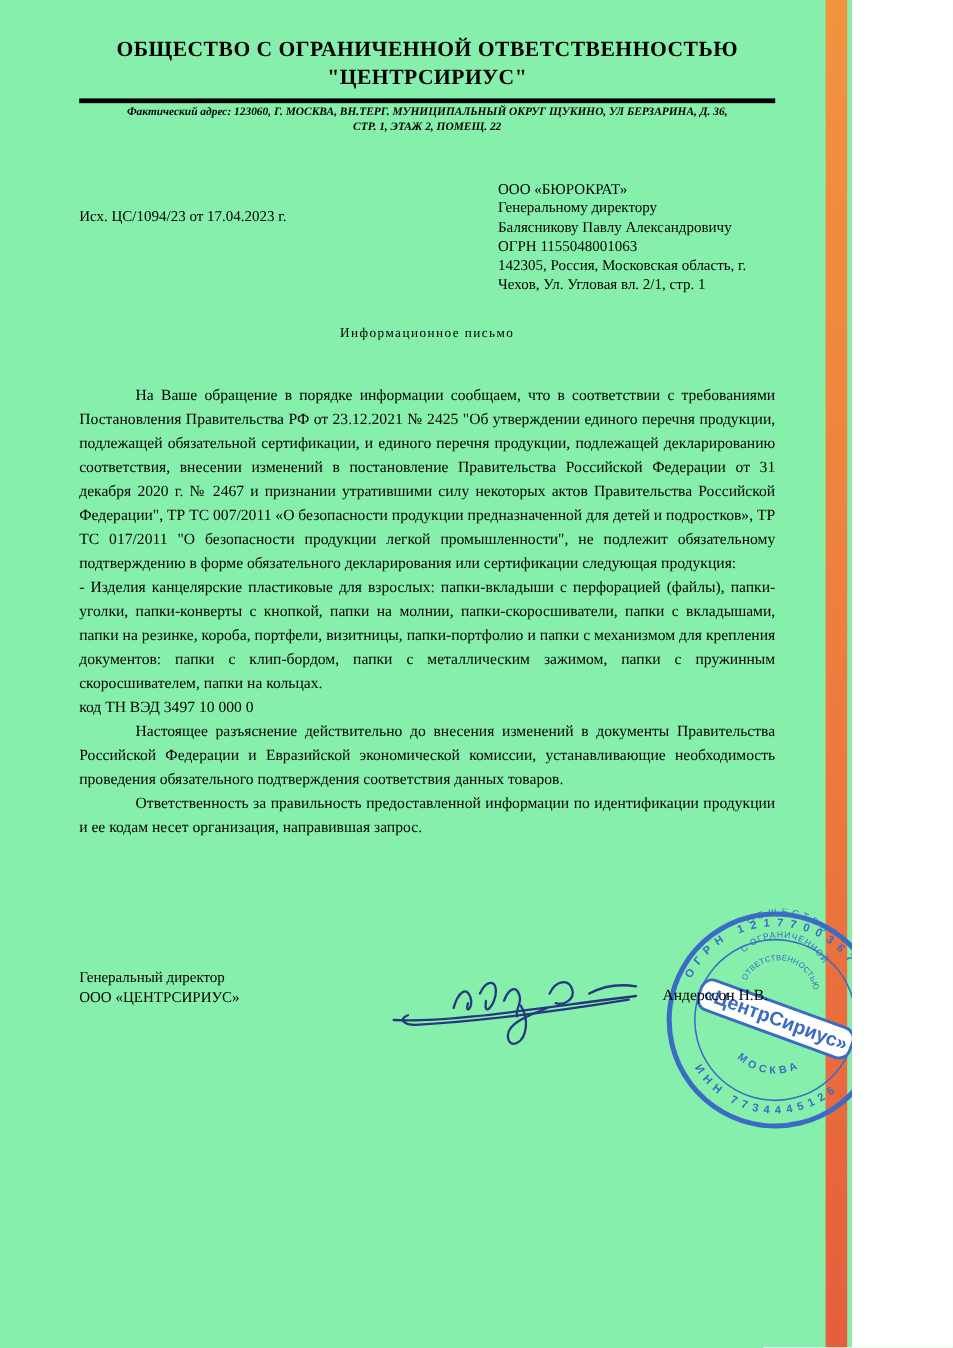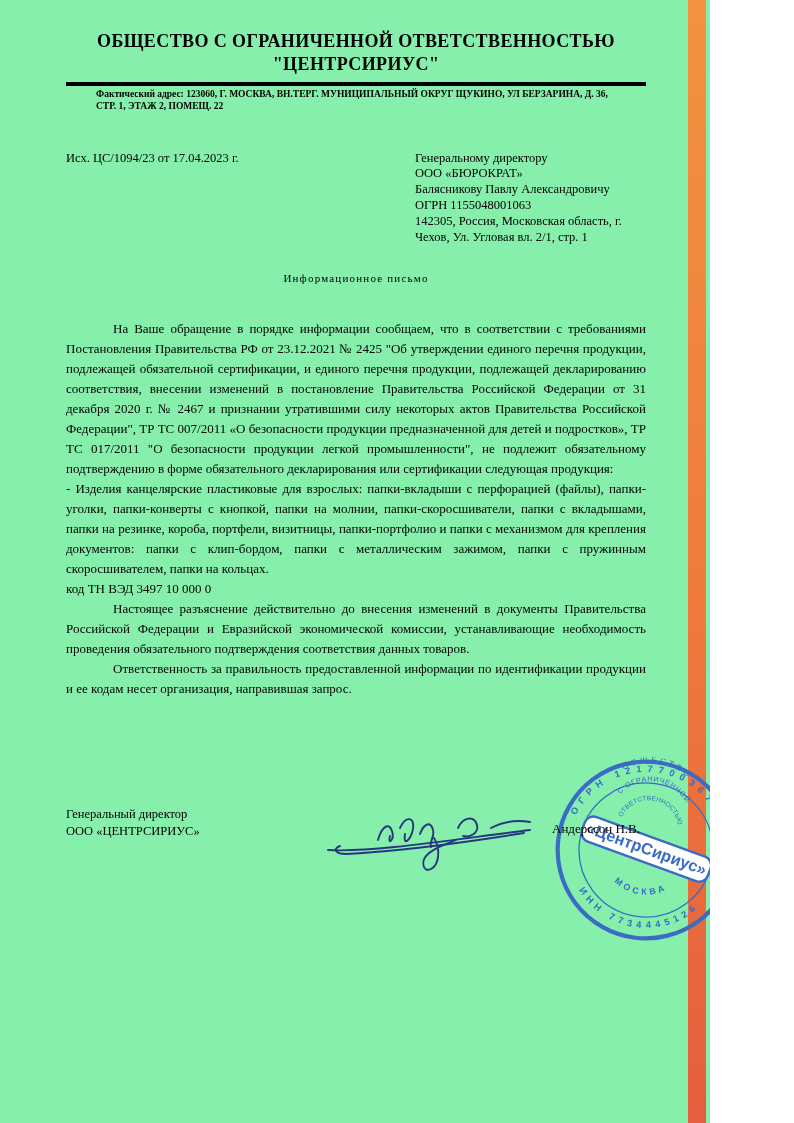--- a/index.html
+++ b/index.html
@@ -23,29 +23,31 @@
 
   .company-title {
     text-align: center;
     font-weight: bold;
     font-size: 18px;
     line-height: 1.25;
     letter-spacing: 0.4px;
   }
   .header-rule { height: 4px; background: #000; margin-top: 7px; }
   .company-address {
+    text-align: center;
     font-weight: bold;
     font-size: 9.5px;
     line-height: 1.3;
     margin-top: 2px;
     padding: 0 30px;
+    font-style: italic;
   }
 
   .ref-row { display: flex; margin-top: 38px; font-size: 12.5px; line-height: 15.8px; }
-  .ref-outgoing { flex: 0 0 349px; }
+  .ref-outgoing { flex: 0 0 349px; margin-top: 22px; }
   .recipient-block { width: 316px; }
 
   .letter-title {
     text-align: center;
     margin-top: 27px;
     font-size: 11px;
     letter-spacing: 1.2px;
   }
 
   .letter-body { margin-top: 35px; font-size: 13px; line-height: 20px; text-align: justify; }
@@ -93,22 +95,22 @@
       <div>"ЦЕНТРСИРИУС"</div>
     </div>
 
     <div class="header-rule"></div>
 
     <div class="company-address">Фактический адрес: 123060, Г. МОСКВА, ВН.ТЕРГ. МУНИЦИПАЛЬНЫЙ ОКРУГ ЩУКИНО, УЛ БЕРЗАРИНА, Д. 36, СТР. 1, ЭТАЖ 2, ПОМЕЩ. 22</div>
 
     <div class="ref-row">
       <div class="ref-outgoing">Исх. ЦС/1094/23 от 17.04.2023 г.</div>
       <div class="recipient-block">
+        <div>ООО «БЮРОКРАТ»</div>
         <div>Генеральному директору</div>
-        <div>ООО «БЮРОКРАТ»</div>
         <div>Балясникову Павлу Александровичу</div>
         <div>ОГРН 1155048001063</div>
         <div>142305, Россия, Московская область, г. Чехов, Ул. Угловая вл. 2/1, стр. 1</div>
       </div>
     </div>
 
     <div class="letter-title">Информационное письмо</div>
 
     <div class="letter-body">
       <p class="p-indent">На Ваше обращение в порядке информации сообщаем, что в соответствии с требованиями Постановления Правительства РФ от 23.12.2021 № 2425 "Об утверждении единого перечня продукции, подлежащей обязательной сертификации, и единого перечня продукции, подлежащей декларированию соответствия, внесении изменений в постановление Правительства Российской Федерации от 31 декабря 2020 г. № 2467 и признании утратившими силу некоторых актов Правительства Российской Федерации", ТР ТС 007/2011 «О безопасности продукции предназначенной для детей и подростков», ТР ТС 017/2011 "О безопасности продукции легкой промышленности", не подлежит обязательному подтверждению в форме обязательного декларирования или сертификации следующая продукция:</p>

